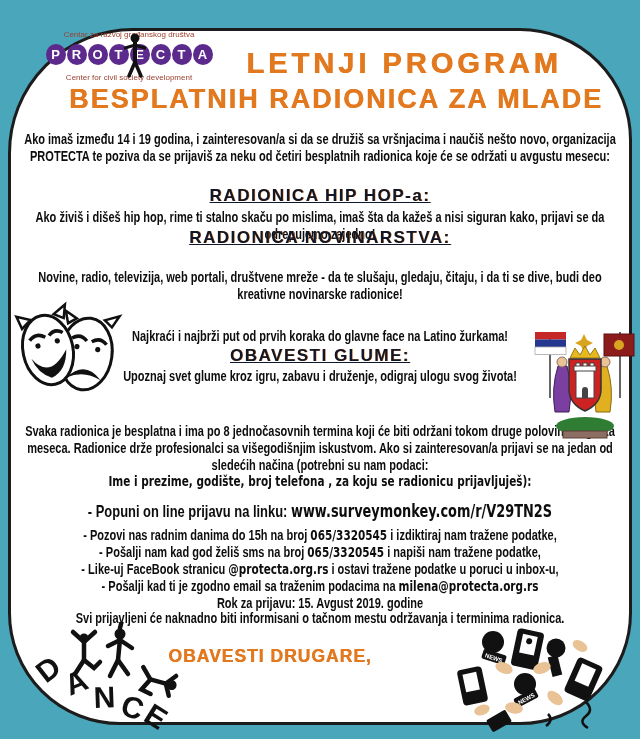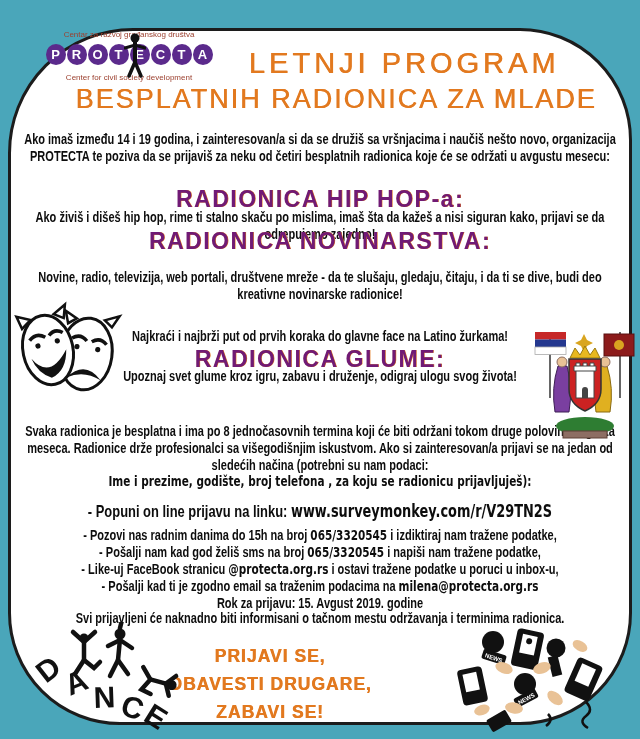--- a/index.html
+++ b/index.html
@@ -20,37 +20,37 @@
   .logo-word { margin-top:5px; height:23px; position:relative;text-align:center; }
   .logo-letter {
     display:inline-block; width:20px; height:21px; line-height:21px;
     background:#5b2a8c; color:#fff; font-weight:bold; font-size:13px;
     border-radius:50%; margin:0 0.5px; vertical-align:top;
   }
   .logo-person { position:absolute; left:84px; top:-12px; z-index:4; }
   .logo-bottom { margin-top:6px; }
   
   .title-line {
-    position:absolute; text-align:center; color:#e2791f; font-weight:normal;
+    position:absolute; text-align:center; color:#e2791f; font-weight:bold;
     white-space:nowrap; z-index:2; text-shadow:0.6px 0 0 #e2791f;
   }
   .t1 { left:208px; top:47px; width:392px; font-size:29px; letter-spacing:4px; }
   .t2 { left:28px;  top:84px; width:616px; font-size:27px; letter-spacing:2px; }
   
   .p {
     position:absolute; left:50%; width:780px; margin-left:-390px;
     transform:scaleX(0.76); transform-origin:50% 0;
     text-align:center; font-weight:bold; font-size:14.5px; line-height:17.2px;
     z-index:2; color:#0d0d0d;
   }
   .heavy { font-family:"DejaVu Sans", sans-serif; font-size:13.8px; }
   .h {
     position:absolute; left:0; width:100%; text-align:center;
-    color:#701a75; font-weight:bold; font-size:23px; letter-spacing:1.5px;
-    z-index:2; text-shadow:0.5px 0 0 #e2791f;
+    color:#0f172a; font-weight:bold; font-size:17px; letter-spacing:1.5px;
+    z-index:2; text-shadow:0.5px 0 0 #e2791f;text-decoration:underline;
   }
   .opt1 { font-size:17px; line-height:19px; }
   .footer-cta {
     position:absolute; left:120px; top:642px; width:300px; text-align:center;
     color:#e2791f; font-weight:bold; font-size:17.5px; line-height:28px;
     letter-spacing:1px; z-index:2; text-shadow:0.5px 0 0 #e2791f;
   }
   .deco { position:absolute; z-index:2; }
 </style>
 </head>
@@ -79,43 +79,41 @@
   <div class="p" style="top:131px">Ako imaš između 14 i 19 godina, i zainteresovan/a si da se družiš sa vršnjacima i naučiš nešto novo, organizacija PROTECTA te poziva da se prijaviš za neku od četiri besplatnih radionica koje će se održati u avgustu mesecu:</div>
 
   <div class="h" style="top:186px">RADIONICA HIP HOP-a:</div>
   <div class="p" style="top:209px">Ako živiš i dišeš hip hop, rime ti stalno skaču po mislima, imaš šta da kažeš a nisi siguran kako,  prijavi se da odrepujemo zajedno!</div>
 
   <div class="h" style="top:228px">RADIONICA NOVINARSTVA:</div>
   <div class="p" style="top:269px">Novine, radio, televizija, web portali, društvene mreže - da te slušaju, gledaju, čitaju, i da ti se dive, budi deo kreativne novinarske radionice!</div>
 
   <div class="p" style="top:328px">Najkraći i najbrži put od prvih koraka do glavne face na Latino žurkama!</div>
 
-  <div class="h" style="top:346px">RADIONICA GLUME:</div>
+  <div class="h" style="top:346px">OBAVESTI GLUME:</div>
   <div class="p" style="top:368px">Upoznaj svet glume kroz igru, zabavu i druženje, odigraj ulogu svog života!</div>
 
   <div class="p" style="top:423px">Svaka radionica je besplatna i ima po 8 jednočasovnih termina koji će biti održani tokom druge polovine avgusta meseca. Radionice drže profesionalci sa višegodišnjim iskustvom. Ako si zainteresovan/a prijavi se na jedan od sledećih načina (potrebni su nam podaci:</div>
   <div class="p heavy" style="top:473px">Ime i prezime, godište, broj telefona , za koju se radionicu prijavljuješ):</div>
 
   <div class="p opt1" style="top:502px"><span>- Popuni on line prijavu na linku: </span><span class="heavy" style="font-size:17px">www.surveymonkey.com/r/V29TN2S</span><span></span></div>
 
   <div class="p" style="top:527px"><span>- Pozovi nas radnim danima do 15h na broj </span><span class="heavy">065/3320545</span><span> i izdiktiraj nam tražene podatke,</span></div>
 
   <div class="p" style="top:544px"><span>- Pošalji nam kad god želiš sms na broj </span><span class="heavy">065/3320545</span><span> i napiši nam tražene podatke,</span></div>
 
   <div class="p" style="top:561px"><span>- Like-uj FaceBook stranicu </span><span class="heavy">@protecta.org.rs</span><span> i ostavi tražene podatke u poruci u inbox-u,</span></div>
 
   <div class="p" style="top:578px"><span>- Pošalji kad ti je zgodno email sa traženim podacima na </span><span class="heavy">milena@protecta.org.rs</span><span></span></div>
 
   <div class="p" style="top:595px">Rok za prijavu: 15. Avgust 2019. godine</div>
   <div class="p" style="top:610px">Svi prijavljeni će naknadno biti informisani o tačnom mestu održavanja i terminima radionica.</div>
 
   <div class="footer-cta">
-    <div>PRIJAVI SE,</div>
     <div>OBAVESTI DRUGARE,</div>
-    <div>ZABAVI SE!</div>
   </div>
 
   <svg class="deco" style="left:12px; top:292px" width="114" height="120" viewBox="0 0 114 120">
     <g transform="rotate(8 74 62)">
       <ellipse cx="74" cy="62" rx="26" ry="36" fill="#fff" stroke="#111" stroke-width="3"></ellipse>
       <path d="M52,34 L48,22 L60,28 Z M96,32 L102,20 L88,26 Z" fill="#fff" stroke="#111" stroke-width="2.5"></path>
       <path d="M58,48 Q66,42 73,49" fill="none" stroke="#111" stroke-width="3.5"></path>
       <path d="M78,49 Q86,43 93,50" fill="none" stroke="#111" stroke-width="3.5"></path>
       <circle cx="64" cy="56" r="2.6" fill="#111"></circle>
         <circle cx="85" cy="56" r="2.6" fill="#111"></circle>

